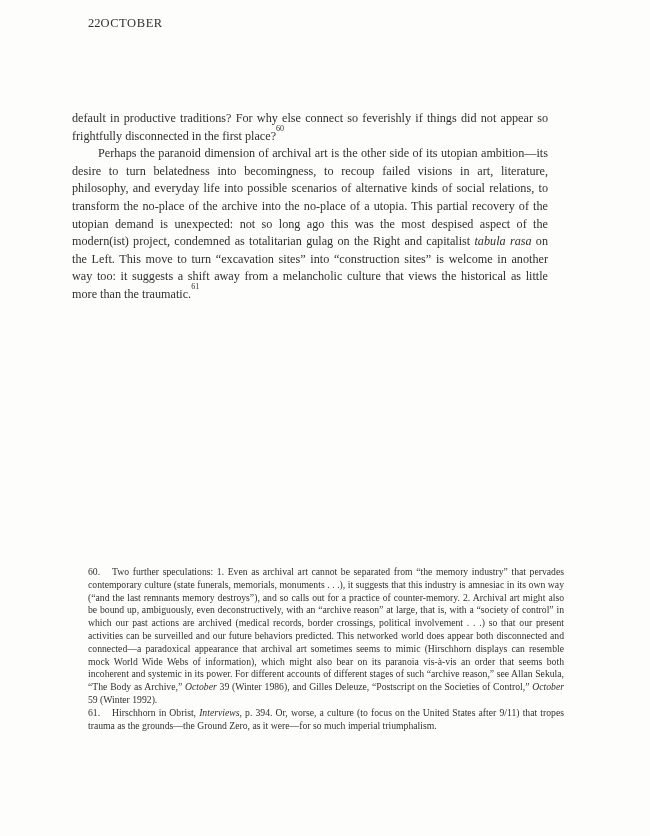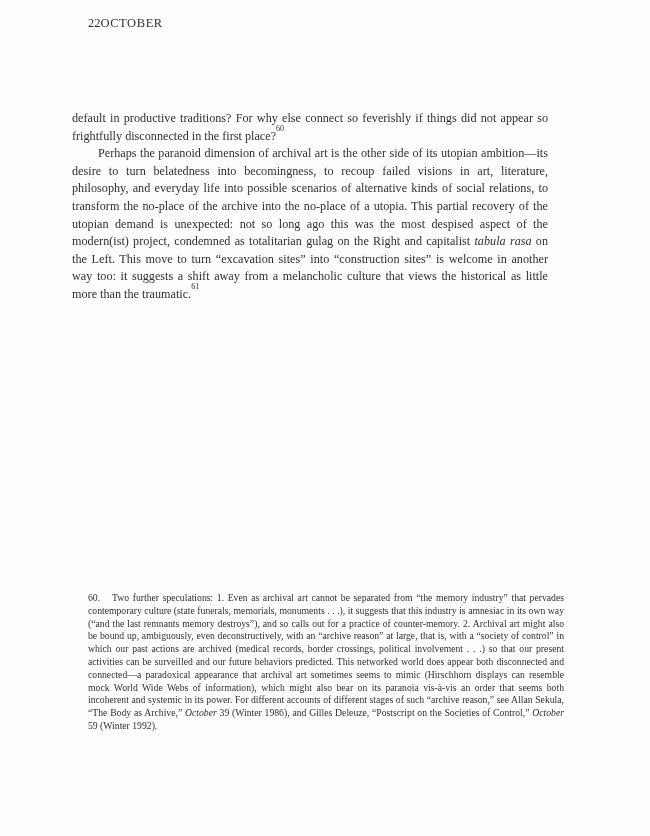--- a/index.html
+++ b/index.html
@@ -49,21 +49,21 @@
   sup.fn-ref {
     font-size: 8px;
     line-height: 0;
     position: relative;
     top: -0.45em;
     letter-spacing: 0;
   }
   .footnotes {
     position: absolute;
     left: 88px;
-    top: 592px;
+    top: 566px;
     width: 476px;
     font-size: 9.7px;
     line-height: 12.8px;
     text-align: justify;
   }
   .footnotes p {
     margin: 0;
   }
   .fn-num {
     display: inline-block;
@@ -84,15 +84,16 @@
 
   <main class="body-text">
     <p><span>default in productive traditions? For why else connect so feverishly if things did not appear so frightfully disconnected in the first place?</span><sup class="fn-ref">60</sup></p>
 
     <p class="para-indent"><span>Perhaps the paranoid dimension of archival art is the other side of its utopian ambition—its desire to turn belatedness into becomingness, to recoup failed visions in art, literature, philosophy, and everyday life into possible scenarios of alternative kinds of social relations, to transform the no-place of the archive into the no-place of a utopia. This partial recovery of the utopian demand is unexpected: not so long ago this was the most despised aspect of the modern(ist) project, condemned as totalitarian gulag on the Right and capitalist </span><i>tabula rasa</i><span> on the Left. This move to turn “excavation sites” into “construction sites” is welcome in another way too: it suggests a shift away from a melancholic culture that views the historical as little more than the traumatic.</span><sup class="fn-ref">61</sup></p>
   </main>
 
   <section class="footnotes">
     <p><span class="fn-num">60.</span><span>Two further speculations: 1. Even as archival art cannot be separated from “the memory industry” that pervades contemporary culture (state funerals, memorials, monuments . . .), it suggests that this industry is amnesiac in its own way (“and the last remnants memory destroys”), and so calls out for a practice of counter-memory. 2. Archival art might also be bound up, ambiguously, even deconstructively, with an “archive reason” at large, that is, with a “society of control” in which our past actions are archived (medical records, border crossings, political involvement . . .) so that our present activities can be surveilled and our future behaviors predicted. This networked world does appear both disconnected and connected—a paradoxical appearance that archival art sometimes seems to mimic (Hirschhorn displays can resemble mock World Wide Webs of information), which might also bear on its paranoia vis-à-vis an order that seems both incoherent and systemic in its power. For different accounts of different stages of such “archive reason,” see Allan Sekula, “The Body as Archive,” </span><i>October</i><span> 39 (Winter 1986), and Gilles Deleuze, “Postscript on the Societies of Control,” </span><i>October</i><span> 59 (Winter 1992).</span></p>
 
+    <p><span class="fn-num">61.</span><span>Hirschhorn in Obrist, </span><i>Interviews,</i><span> p. 394. Or, worse, a culture (to focus on the United States after 9/11) that tropes trauma as the grounds—the Ground Zero, as it were—for so much imperial triumphalism.</span></p>
   </section>
 
 </div>
 
 </body></html>

